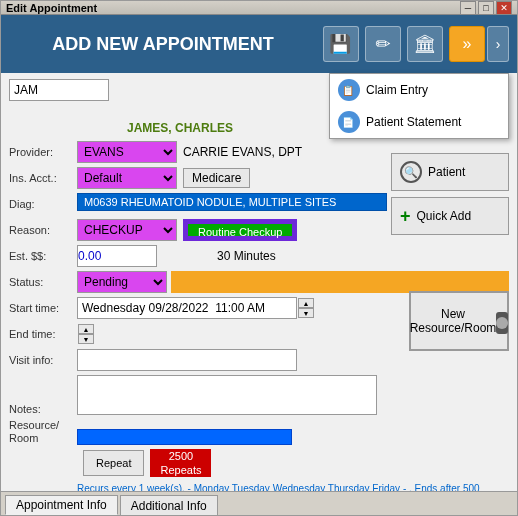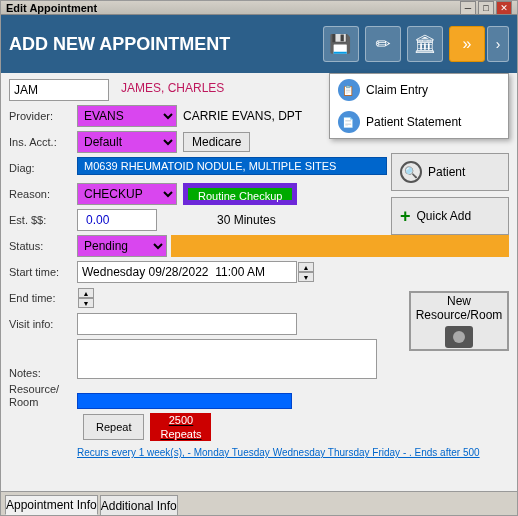--- a/index.html
+++ b/index.html
@@ -67,23 +67,23 @@
     .dropdown-icon-circle {
       width: 22px; height: 22px; border-radius: 50%; background: #4a90d9;
       display: flex; align-items: center; justify-content: center; color: white; font-size: 10px; flex-shrink: 0;
     }
 
     .form-row {
       display: flex; align-items: center; margin-bottom: 4px; min-height: 22px;
     }
     .label { width: 68px; color: #333; font-size: 11px; flex-shrink: 0; }
 
-    .patient-row { display: flex; gap: 8px; margin-bottom: 4px; }
+    .patient-row { display: flex; gap: 14px; margin-bottom: 4px; }
     .patient-id { width: 100px; height: 22px; border: 1px solid #999; padding: 2px 4px; background: white; }
-    .patient-name { color: #be185d; font-weight: normal; padding: 2px 4px; }
+    .patient-name { color: #4d7c0f; font-weight: bold; padding: 2px 4px; margin-top: 40px; }
 
     .right-panel {
       position: absolute;
       right: 8px;
       top: 80px;
       display: flex;
       flex-direction: column;
       gap: 6px;
     }
     .btn-patient {
@@ -97,21 +97,21 @@
     .plus-icon { color: green; font-size: 18px; font-weight: bold; }
     .search-circle {
       width: 22px; height: 22px; border-radius: 50%; border: 2px solid #555;
       display: flex; align-items: center; justify-content: center; font-size: 11px; color: #555;
     }
 
     .select-box {
       height: 22px; border: 1px solid #999; background: #d946ef; padding: 0 2px;
     }
     .input-box {
-      height: 22px; border: 1px solid #999; background: white; padding: 2px 8px; width: 100%;
+      height: 22px; border: 1px solid #999; background: white; padding: 2px 0; width: 100%;
     }
     .diag-row {
       background: #0066cc; color: white; padding: 2px 6px; font-size: 11px;
       border: 1px solid #0050aa; width: 310px; margin-bottom: 4px;
     }
     .routine-btn {
       background: #00aa00; color: white; border: 5px solid #6d28d9;
       padding: 2px 10px; height: 22px; cursor: pointer; font-size: 11px;
     }
 
@@ -126,21 +126,21 @@
       width: 300px; height: 40px; border: 1px solid #999; background: white; resize: none; padding: 2px 4px;
     }
 
     .resource-bar {
       width: 215px; height: 16px; background: #0066ff; border: 1px solid #0044cc;
     }
 
     .new-resource-btn {
       position: absolute; right: 8px; bottom: 140px;
       width: 100px; height: 60px; border: 2px solid #999; background: #e8e8e8;
-      display: flex; flex-direction: column; align-items: center; justify-content: center;
+      display: flex; flex-direction: row; align-items: center; justify-content: center;
       cursor: pointer; font-size: 11px; text-align: center;
     }
     .camera-icon {
       width: 28px; height: 22px; background: #555; border-radius: 3px;
       display: flex; align-items: center; justify-content: center; margin-top: 4px;
     }
     .camera-inner { width: 12px; height: 12px; border-radius: 50%; background: #aaa; }
 
     .repeat-row { display: flex; align-items: center; gap: 6px; margin-top: 2px; margin-bottom: 4px; }
     .repeat-btn {
@@ -150,41 +150,41 @@
     .recur-text {
       color: #0066cc; font-size: 10px; text-decoration: underline; line-height: 1.4;
       width: 310px; cursor: pointer;
     }
 
     .bottom-tabs {
       background: #d4d0c8; border-top: 1px solid #999;
       display: flex; height: 24px; align-items: flex-end; padding: 0 4px;
     }
     .tab {
-      padding: 3px 0; border: 1px solid #999; border-bottom: none;
+      padding: 3px 10px; border: 1px solid #999; border-bottom: none;
       background: #e8e8e8; margin-right: 2px; cursor: pointer; font-size: 11px;
       height: 20px; display: flex; align-items: center;
     }
     .tab.active { background: #f0f0f0; border-bottom: 1px solid #f0f0f0; }
   </style>
 </head>
 <body>
 
 <div class="window">
 
   <div class="title-bar">
     <span class="title-bar-text">Edit Appointment</span>
     <div class="title-bar-buttons">
       <div class="title-btn">─</div>
       <div class="title-btn">□</div>
       <div class="title-btn close">✕</div>
     </div>
   </div>
 
-  <div class="toolbar" style="position:relative;">
+  <div class="toolbar" style="position:relative;text-align:center;">
     <span class="toolbar-title">ADD NEW APPOINTMENT</span>
     <div class="toolbar-icon">💾</div>
     <div class="toolbar-icon">✏</div>
     <div class="toolbar-icon">🏛</div>
     <div class="toolbar-arrow-group">
       <div class="dbl-arrow">»</div>
       <div class="single-arrow">›</div>
     </div>
 
     <div class="dropdown-panel">
@@ -298,21 +298,21 @@
 
     <div class="form-row" style="align-items:flex-end;">
       <span class="label" style="white-space:pre-line; line-height:1.2;">Resource/
 Room</span>
       <div class="resource-bar"></div>
     </div>
 
     <div class="repeat-row">
       <span style="width:68px;"></span>
       <button class="repeat-btn">Repeat</button>
-      <div style="text-align:center;text-decoration:underline;">
+      <div style="text-align:center;">
         <div style="background:#cc0000;color:white;padding:1px 10px;font-size:11px;">2500</div>
         <div style="background:#cc0000;color:white;padding:1px 10px;font-size:11px;">Repeats</div>
       </div>
     </div>
 
     <div style="padding-left:68px;">
       <span class="recur-text">Recurs every 1 week(s), - Monday Tuesday Wednesday Thursday Friday - . Ends after 500</span>
     </div>
 
   </div>

